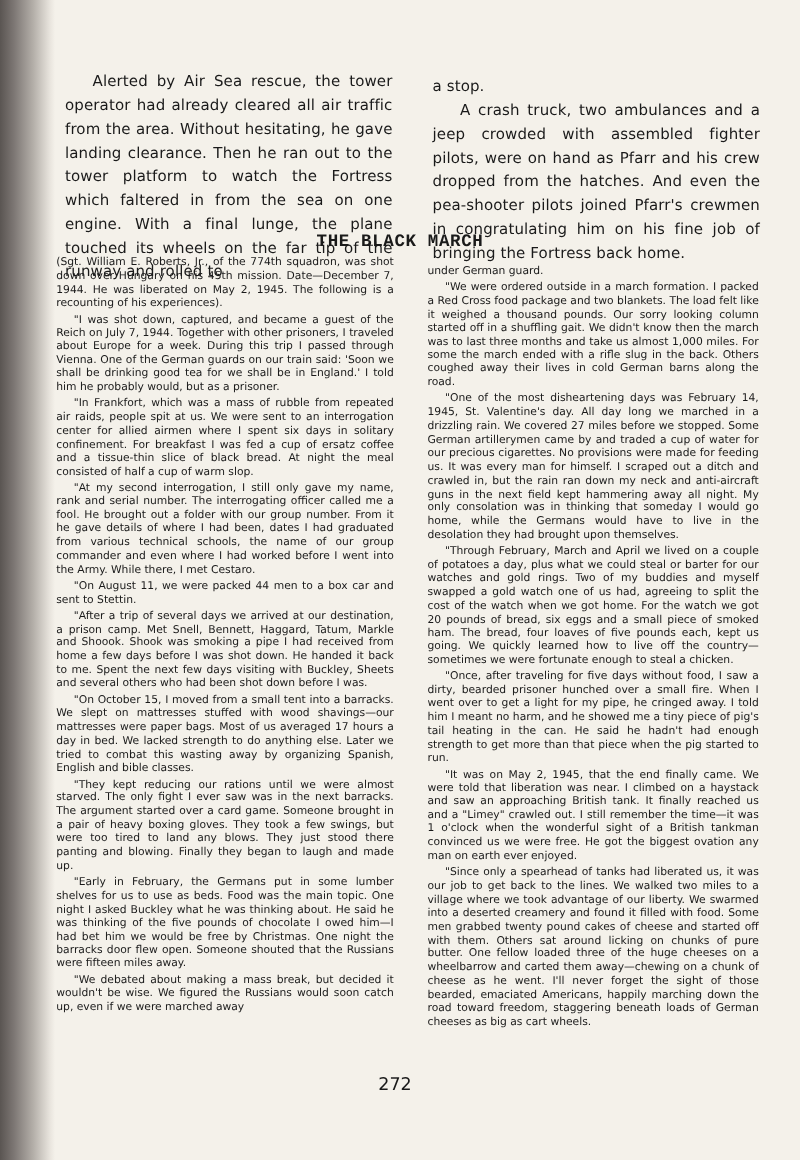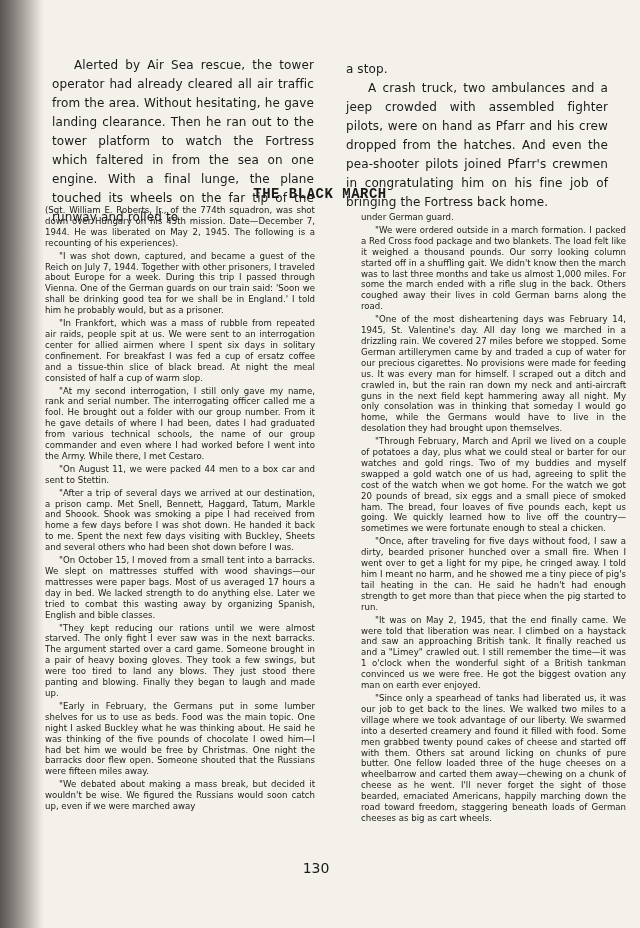--- a/index.html
+++ b/index.html
@@ -32,21 +32,21 @@
     font-family: Liberation Mono, monospace;
     font-weight: bold; font-size: 14px; letter-spacing: 0.5px;
   }
   .col {
     position: absolute;
     font-family: "DejaVu Sans", sans-serif;
     font-size: 8.6px; line-height: 10.9px;
     text-align: justify;
   }
   .col-left { left: 45px; top: 205px; width: 270px; }
-  .col-right { left: 361px; top: 212px; width: 265px; }
+  .col-right { left: 342px; top: 212px; width: 265px; }
   .col p { margin: 0 0 2px 0; text-indent: 14px; }
   .col p.no-indent { text-indent: 0; }
   .page-number {
     position: absolute; left: 296px; top: 860px; width: 40px;
     text-align: center; font-size: 14px;
   }
 </style>
 </head>
 <body>
 
@@ -81,14 +81,14 @@
   <div class="col col-right">
     <p class="no-indent">under German guard.</p>
     <p>"We were ordered outside in a march formation. I packed a Red Cross food package and two blankets. The load felt like it weighed a thousand pounds. Our sorry looking column started off in a shuffling gait. We didn't know then the march was to last three months and take us almost 1,000 miles. For some the march ended with a rifle slug in the back. Others coughed away their lives in cold German barns along the road.</p>
     <p>"One of the most disheartening days was February 14, 1945, St. Valentine's day. All day long we marched in a drizzling rain. We covered 27 miles before we stopped. Some German artillerymen came by and traded a cup of water for our precious cigarettes. No provisions were made for feeding us. It was every man for himself. I scraped out a ditch and crawled in, but the rain ran down my neck and anti-aircraft guns in the next field kept hammering away all night. My only consolation was in thinking that someday I would go home, while the Germans would have to live in the desolation they had brought upon themselves.</p>
     <p>"Through February, March and April we lived on a couple of potatoes a day, plus what we could steal or barter for our watches and gold rings. Two of my buddies and myself swapped a gold watch one of us had, agreeing to split the cost of the watch when we got home. For the watch we got 20 pounds of bread, six eggs and a small piece of smoked ham. The bread, four loaves of five pounds each, kept us going. We quickly learned how to live off the country—sometimes we were fortunate enough to steal a chicken.</p>
     <p>"Once, after traveling for five days without food, I saw a dirty, bearded prisoner hunched over a small fire. When I went over to get a light for my pipe, he cringed away. I told him I meant no harm, and he showed me a tiny piece of pig's tail heating in the can. He said he hadn't had enough strength to get more than that piece when the pig started to run.</p>
     <p>"It was on May 2, 1945, that the end finally came. We were told that liberation was near. I climbed on a haystack and saw an approaching British tank. It finally reached us and a "Limey" crawled out. I still remember the time—it was 1 o'clock when the wonderful sight of a British tankman convinced us we were free. He got the biggest ovation any man on earth ever enjoyed.</p>
     <p>"Since only a spearhead of tanks had liberated us, it was our job to get back to the lines. We walked two miles to a village where we took advantage of our liberty. We swarmed into a deserted creamery and found it filled with food. Some men grabbed twenty pound cakes of cheese and started off with them. Others sat around licking on chunks of pure butter. One fellow loaded three of the huge cheeses on a wheelbarrow and carted them away—chewing on a chunk of cheese as he went. I'll never forget the sight of those bearded, emaciated Americans, happily marching down the road toward freedom, staggering beneath loads of German cheeses as big as cart wheels.</p>
   </div>
 
-  <div class="page-number">130</div>
+  <div class="page-number">272</div>
 </div>
 
 </body></html>

